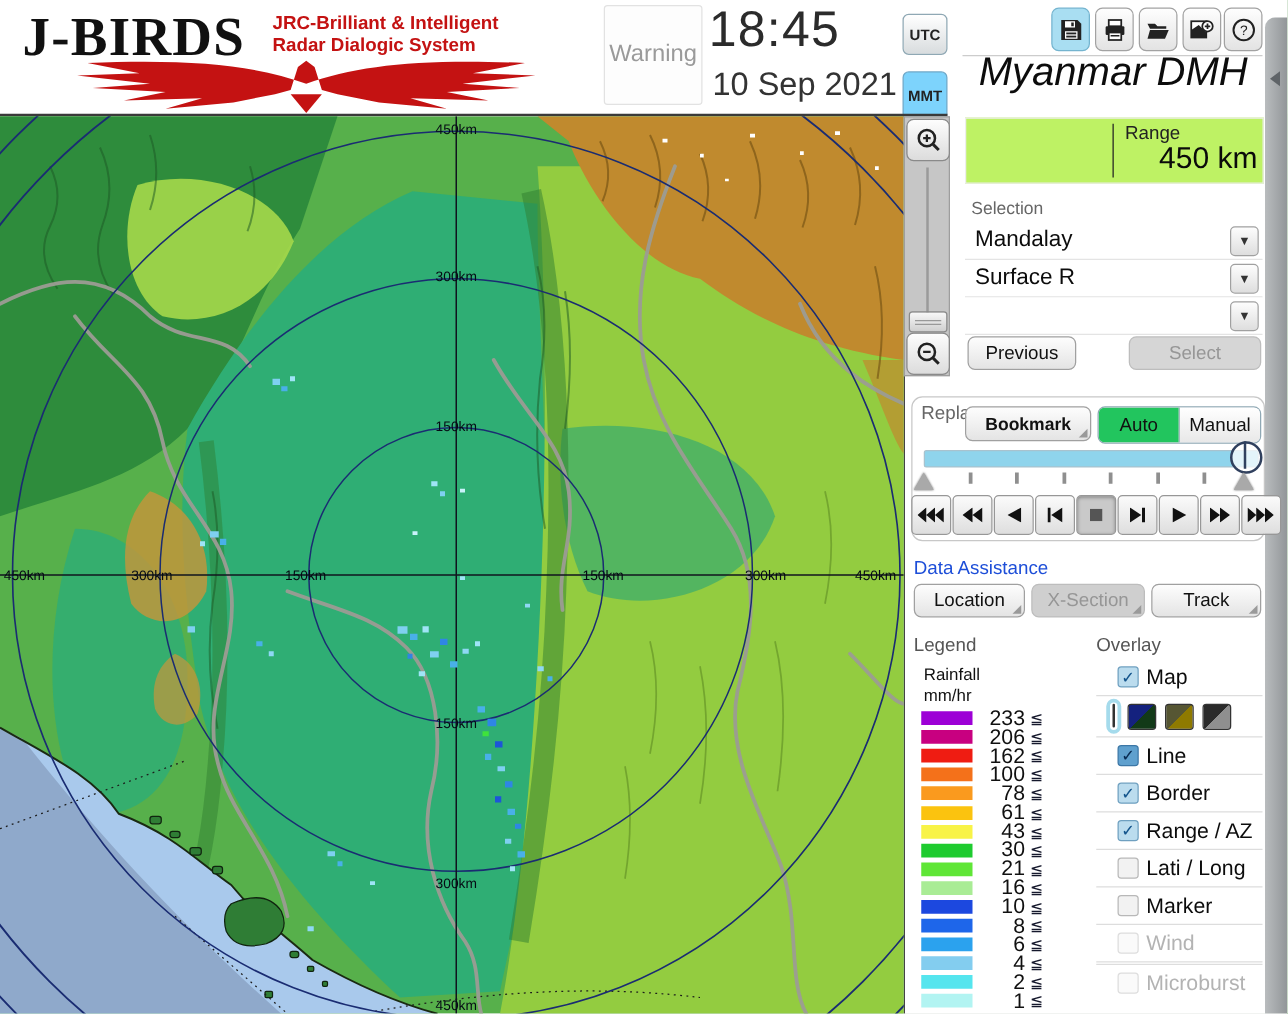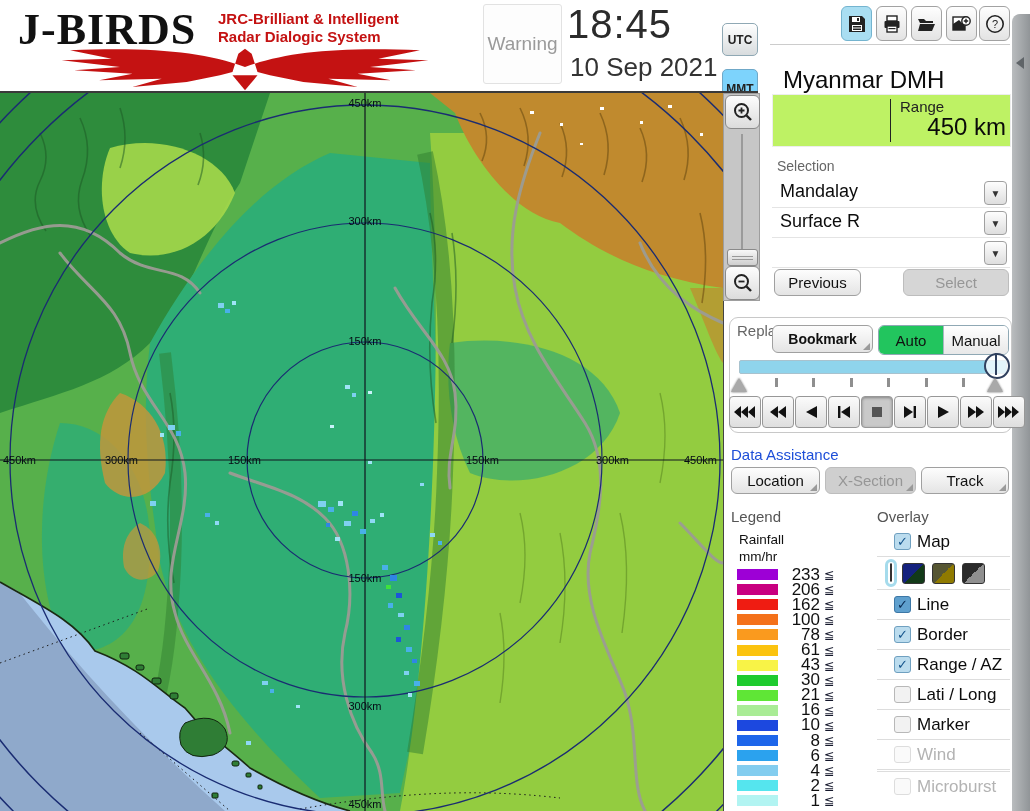--- a/index.html
+++ b/index.html
@@ -14,28 +14,28 @@
   #logo-tag{position:absolute;left:208px;top:8px;color:#c41212;font-weight:bold;font-size:15px;line-height:18px;white-space:nowrap;}
   #eagle{position:absolute;left:5px;top:40px;}
   .tbox{position:absolute;border:1px solid #e2e2e2;background:#fdfdfd;border-radius:3px;}
   #warning-btn{left:483px;top:4px;width:77px;height:78px;color:#9a9a9a;font-size:19px;
                display:flex;align-items:center;justify-content:center;}
   .corner{position:absolute;right:2px;bottom:2px;width:0;height:0;
           border-left:7px solid transparent;border-bottom:7px solid #9a9a9a;}
   #clock-time{position:absolute;left:567px;top:2px;font-size:40px;color:#2b2b2b;letter-spacing:1px;}
   #clock-date{position:absolute;left:570px;top:52px;font-size:26px;color:#333;}
   .tz-btn{position:absolute;left:722px;width:34px;border:1px solid #8fa8b4;border-radius:5px;
-          font-size:12px;font-weight:bold;color:#222;display:flex;align-items:center;justify-content:center;margin-top:12px;}
+          font-size:12px;font-weight:bold;color:#222;display:flex;align-items:center;justify-content:center;}
   #tz-utc{top:11px;height:31px;background:linear-gradient(#ffffff,#d8dcde);}
   #tz-mmt{top:57px;height:37px;background:#7dd3fc;border-color:#6fa8c8;text-align:center;}
   .tool-btn{position:absolute;top:6px;width:29px;height:33px;border:1px solid #a2a2a2;border-radius:6px;
             background:linear-gradient(#fefefe,#e3e3e3);display:flex;align-items:center;justify-content:center;}
   .tool-btn.active{background:#a9def2;border-color:#74b4cf;}
   #station-sep{position:absolute;left:770px;top:44px;width:240px;height:1px;background:#ccc;}
-  #station-name{position:absolute;left:783px;top:66px;font-size:24px;color:#0c0c0c;}
+  #station-name{position:absolute;left:783px;top:39px;font-size:32px;color:#0c0c0c;font-style:italic;}
   
   #right-strip{position:absolute;left:1012px;top:14px;width:18px;height:797px;
                background:linear-gradient(90deg,#b9bcbe,#919598);border-top-left-radius:8px;}
   #collapse-arrow{position:absolute;left:1016px;top:57px;width:0;height:0;
                   border-top:6px solid transparent;border-bottom:6px solid transparent;border-right:8px solid #5f6468;}
   
   #map-wrap{position:absolute;left:0;top:93px;width:723px;height:718px;border-right:1px solid #444;}
   
   #zoomstrip{position:absolute;left:723px;top:93px;width:37px;height:208px;background:#c6c6c6;border:1px solid #9e9e9e;box-sizing:border-box;}
   .zoom-btn{position:absolute;left:1px;width:33px;height:32px;border:1px solid #8a8a8a;border-radius:6px;

